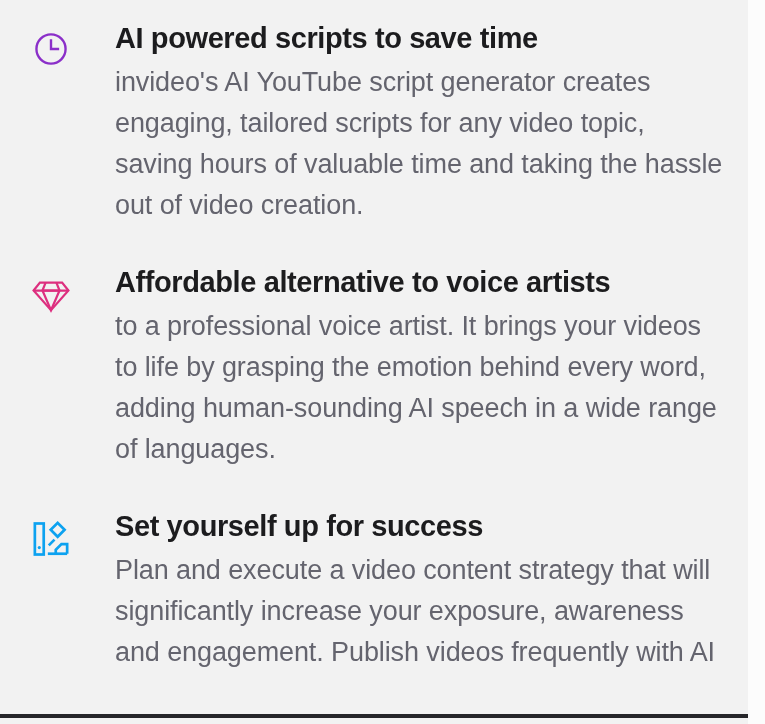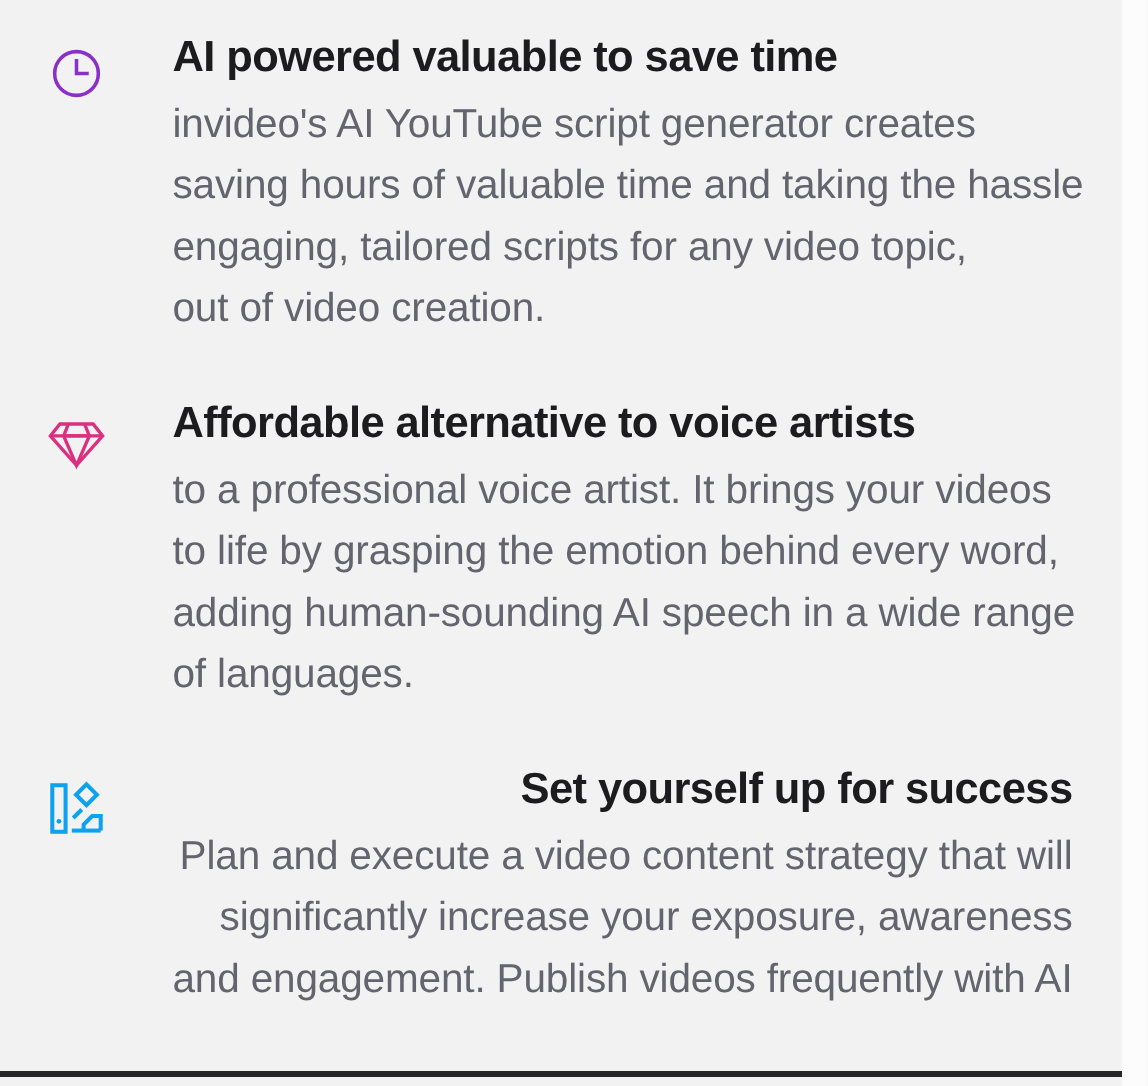--- a/index.html
+++ b/index.html
@@ -99,45 +99,45 @@
   }
 
   .feature-text .ln {
     display: block;
     white-space: nowrap;
   }
 
   
   .feature--clock   { margin-bottom: 40px; }
   .feature--diamond { margin-bottom: 40px; }
-  .feature--plan    { margin-bottom: 4px; text-align: right; }
+  .feature--plan    { margin-bottom: 4px; }
 
   .feature--diamond .feature-icon { margin-top: 10px; }
   .feature--plan .feature-icon    { margin-top: 10px; }
 </style>
 </head>
 <body>
 
 <div class="page">
 
   <div class="features">
 
     <div class="feature feature--clock">
       <span class="feature-icon">
         <svg viewBox="0 0 24 24" fill="none" xmlns="http://www.w3.org/2000/svg">
           <circle cx="12" cy="12" r="9.2" stroke="#8B2FC9" stroke-width="1.5"></circle>
           <path d="M12 6.6 V12 H16.4" stroke="#8B2FC9" stroke-width="1.5" stroke-linecap="square" stroke-linejoin="miter"></path>
         </svg>
       </span>
       <div class="feature-body">
-        <h3 class="feature-title">AI powered valuable to save time</h3>
+        <h3 class="feature-title">AI powered scripts to save time</h3>
         <p class="feature-text">
           <span class="ln">invideo's AI YouTube script generator creates</span>
+          <span class="ln">engaging, tailored scripts for any video topic,</span>
           <span class="ln">saving hours of valuable time and taking the hassle</span>
-          <span class="ln">engaging, tailored scripts for any video topic,</span>
           <span class="ln">out of video creation.</span>
         </p>
       </div>
     </div>
 
     <div class="feature feature--diamond">
       <span class="feature-icon">
         <svg viewBox="0 0 24 22" fill="none" xmlns="http://www.w3.org/2000/svg">
           <g stroke="#DD2F7F" stroke-width="1.4" stroke-linejoin="miter">
             <path d="M5.0 3.2 H19.0 L23.0 8.2 L12 20.6 L1.0 8.2 Z"></path>

